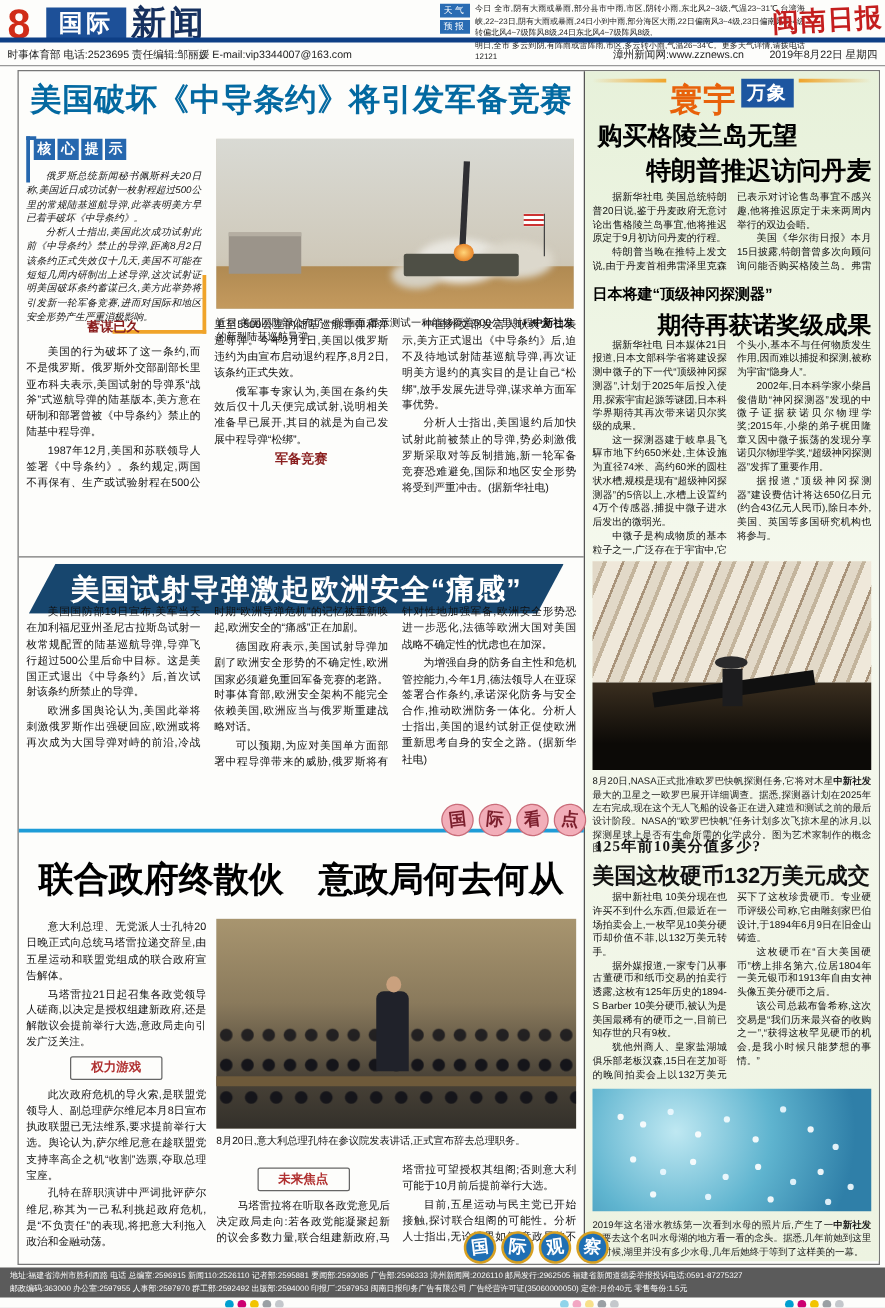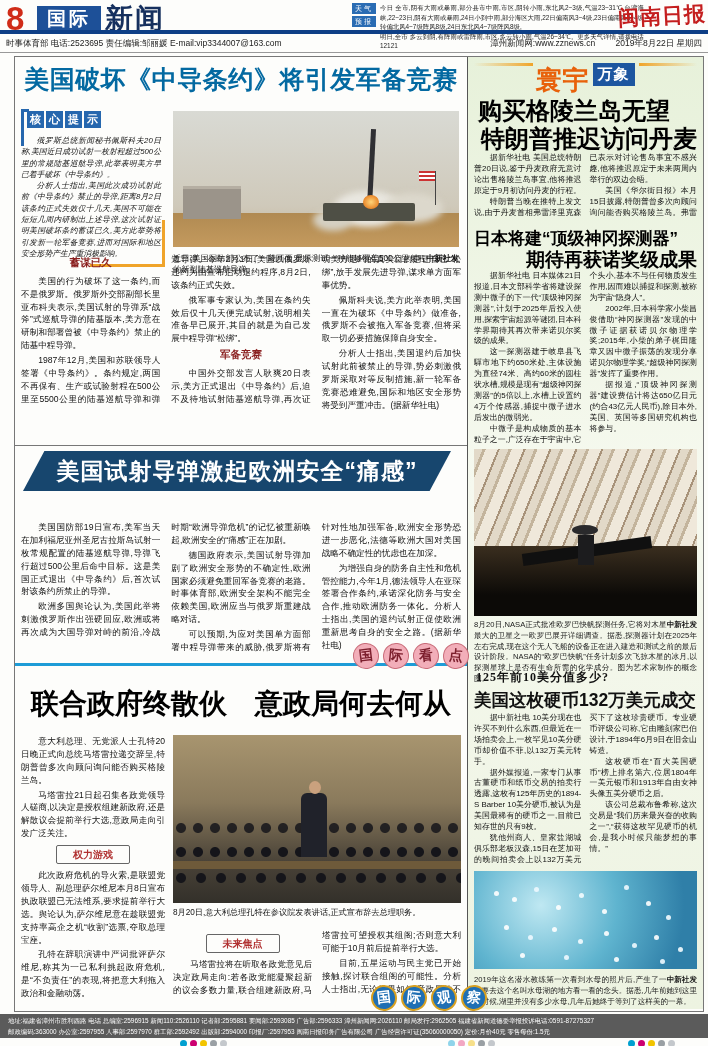--- a/index.html
+++ b/index.html
@@ -60,21 +60,21 @@
   .flow3{position:absolute;left:6px;width:440px;column-count:3;column-gap:11px;
          font-size:8.6px;line-height:1.5;text-align:justify;overflow:hidden;}
   .flow3 p,.flow2 p,.colbox p{margin:0 0 2px;text-indent:2em;}
   .lead-flow{top:196px;height:172px;}
   .subhead{font-weight:bold;color:#8a1f1f;text-align:center;font-size:10.5px;margin:2px 0 4px;text-indent:0!important;}
   .story-sep{position:absolute;left:0;top:388px;width:452px;border-top:1px solid #777;height:0;}
   
   .banner{position:absolute;left:8px;top:394px;width:428px;height:40px;background:#17466e;
           clip-path:polygon(0 100%,5% 0,100% 0,95% 100%);color:#fff;font-size:23px;font-weight:bold;
           display:flex;align-items:center;justify-content:center;letter-spacing:1px;white-space:nowrap;}
-  .mid-flow{top:464px;height:156px;}
+  .mid-flow{top:426px;height:156px;}
   .cyanrule{position:absolute;left:0;top:606px;width:452px;height:3px;background:#1e9cd7;}
   .badge{position:absolute;display:flex;gap:4px;z-index:3;}
   .badge .bc{width:24px;height:24px;border-radius:50%;display:flex;align-items:center;justify-content:center;
              font-size:14px;font-weight:bold;font-family:"DejaVu Serif",serif;}
   .badge .bc:nth-child(odd){transform:rotate(-7deg);}
   .badge .bc:nth-child(even){transform:rotate(6deg);}
   .b-looks{left:338px;top:586px;}
   .b-looks .bc{background:#f2aeb9;border:1px solid #c96c79;color:#7c1f2d;}
   .b-observe{left:356px;top:928px;}
   .b-observe .bc{background:#1f6fb4;border:2px solid #d7a021;color:#fff;width:22px;height:22px;}
@@ -101,27 +101,27 @@
          font-size:8.6px;line-height:1.5;text-align:justify;overflow:hidden;}
   
   .rightcol{position:absolute;left:453px;top:0;width:235px;height:952px;
             background:linear-gradient(180deg,#e7f1da,#f6f9ef 45%,#edf3e1);}
   .rc{position:absolute;left:6px;width:223px;}
   .wxheader{top:6px;height:30px;display:flex;align-items:flex-start;}
   .wxline{flex:1;height:3px;background:linear-gradient(90deg,rgba(240,164,42,0),#f0a42a);}
   .wxline.rev{background:linear-gradient(270deg,rgba(240,164,42,0),#f0a42a);}
   .wxname{font-size:26px;font-weight:900;color:#e8610a;font-family:"DejaVu Serif",serif;margin:0 3px;letter-spacing:1px;}
   .wxbox{background:#1d56a0;color:#fff;font-size:15px;font-weight:bold;padding:2px 5px;margin-right:4px;letter-spacing:1px;}
-  .rtitle{font-size:24px;font-weight:800;color:#000;white-space:nowrap;}
+  .rtitle{font-size:20px;font-weight:800;color:#000;white-space:nowrap;}
   .a1t1{top:38px;padding-left:4px;}
   .a1t2{top:66px;text-align:right;padding-right:4px;}
   .rcbody{column-count:2;column-gap:8px;font-size:7.9px;line-height:1.38;text-align:justify;overflow:hidden;}
   .rcbody p{margin:0;text-indent:2em;}
   .a1body{top:96px;height:72px;}
-  .a2t1{top:170px;font-size:17px;}
+  .a2t1{top:170px;font-size:12px;}
   .a2t2{top:190px;text-align:right;padding-right:4px;font-size:19px;}
   .a2body{top:214px;height:176px;}
   .p-europa{left:6px;top:392px;width:223px;height:167px;position:absolute;}
   .eu-surface{position:absolute;left:0;top:0;width:100%;height:58%;
               background:repeating-linear-gradient(112deg,#e2d9c8 0 8px,#c3b49c 8px 11px,#efe8da 11px 22px,#a8937a 22px 24px);}
   .eu-space{position:absolute;left:0;bottom:0;width:100%;height:42%;background:linear-gradient(#3a2e1f,#0c0a07 70%);}
   .eu-panel{position:absolute;left:48px;top:96px;width:130px;height:12px;background:#101010;transform:rotate(-8deg);}
   .eu-body{position:absolute;left:104px;top:86px;width:16px;height:30px;background:#1c1c1e;}
   .eu-dish{position:absolute;left:98px;top:76px;width:26px;height:10px;background:#2a2a2c;border-radius:50%;}
   .jcap{top:563px;font-size:7.6px;line-height:1.42;text-align:justify;color:#1a1a1a;}
@@ -214,21 +214,20 @@
       <span>近日,美国国防部公布了一段画面,显示测试一种能够覆盖500公里射程的新型陆基巡航导弹。</span>
     </div>
 
     <div class="flow3 lead-flow">
       <div class="subhead">蓄谋已久</div>
       <p>美国的行为破坏了这一条约,而不是俄罗斯。俄罗斯外交部副部长里亚布科夫表示,美国试射的导弹系“战斧”式巡航导弹的陆基版本,美方意在研制和部署曾被《中导条约》禁止的陆基中程导弹。</p>
       <p>1987年12月,美国和苏联领导人签署《中导条约》。条约规定,两国不再保有、生产或试验射程在500公里至5500公里的陆基巡航导弹和弹道导弹。今年2月1日,美国以俄罗斯违约为由宣布启动退约程序,8月2日,该条约正式失效。</p>
       <p>俄军事专家认为,美国在条约失效后仅十几天便完成试射,说明相关准备早已展开,其目的就是为自己发展中程导弹“松绑”。</p>
       <div class="subhead">军备竞赛</div>
       <p>中国外交部发言人耿爽20日表示,美方正式退出《中导条约》后,迫不及待地试射陆基巡航导弹,再次证明美方退约的真实目的是让自己“松绑”,放手发展先进导弹,谋求单方面军事优势。</p>
-      <p>佩斯科夫说,美方此举表明,美国一直在为破坏《中导条约》做准备,俄罗斯不会被拖入军备竞赛,但将采取一切必要措施保障自身安全。</p>
       <p>分析人士指出,美国退约后加快试射此前被禁止的导弹,势必刺激俄罗斯采取对等反制措施,新一轮军备竞赛恐难避免,国际和地区安全形势将受到严重冲击。(据新华社电)</p>
     </div>
 
     <div class="story-sep"></div>
 
     <div class="banner">美国试射导弹激起欧洲安全“痛感”</div>
     <div class="flow3 mid-flow">
       <p>美国国防部19日宣布,美军当天在加利福尼亚州圣尼古拉斯岛试射一枚常规配置的陆基巡航导弹,导弹飞行超过500公里后命中目标。这是美国正式退出《中导条约》后,首次试射该条约所禁止的导弹。</p>
       <p>欧洲多国舆论认为,美国此举将刺激俄罗斯作出强硬回应,欧洲或将再次成为大国导弹对峙的前沿,冷战时期“欧洲导弹危机”的记忆被重新唤起,欧洲安全的“痛感”正在加剧。</p>
       <p>德国政府表示,美国试射导弹加剧了欧洲安全形势的不确定性,欧洲国家必须避免重回军备竞赛的老路。时事体育部,欧洲安全架构不能完全依赖美国,欧洲应当与俄罗斯重建战略对话。</p>
@@ -238,21 +237,21 @@
     <div class="cyanrule"></div>
     <div class="badge b-looks">
       <span class="bc">国</span>
       <span class="bc">际</span>
       <span class="bc">看</span>
       <span class="bc">点</span>
     </div>
 
     <div class="h2">联合政府终散伙　意政局何去何从</div>
     <div class="colbox italy-col1">
-      <p>意大利总理、无党派人士孔特20日晚正式向总统马塔雷拉递交辞呈,特朗普曾多次向顾问询问能否购买格陵兰岛。</p>
+      <p>意大利总理、无党派人士孔特20日晚正式向总统马塔雷拉递交辞呈,由五星运动和联盟党组成的联合政府宣告解体。</p>
       <p>马塔雷拉21日起召集各政党领导人磋商,以决定是授权组建新政府,还是解散议会提前举行大选,意政局走向引发广泛关注。</p>
       <span class="inlabel">权力游戏</span>
       <p>此次政府危机的导火索,是联盟党领导人、副总理萨尔维尼本月8日宣布执政联盟已无法维系,要求提前举行大选。舆论认为,萨尔维尼意在趁联盟党支持率高企之机“收割”选票,夺取总理宝座。</p>
       <p>孔特在辞职演讲中严词批评萨尔维尼,称其为一己私利挑起政府危机,是“不负责任”的表现,将把意大利拖入政治和金融动荡。</p>
     </div>
     <div class="photo p-senate">
       <div class="sen-bg"></div>
       <div class="headrow hr1"></div>
       <div class="headrow hr2"></div>
       <div class="sen-desk"></div>

